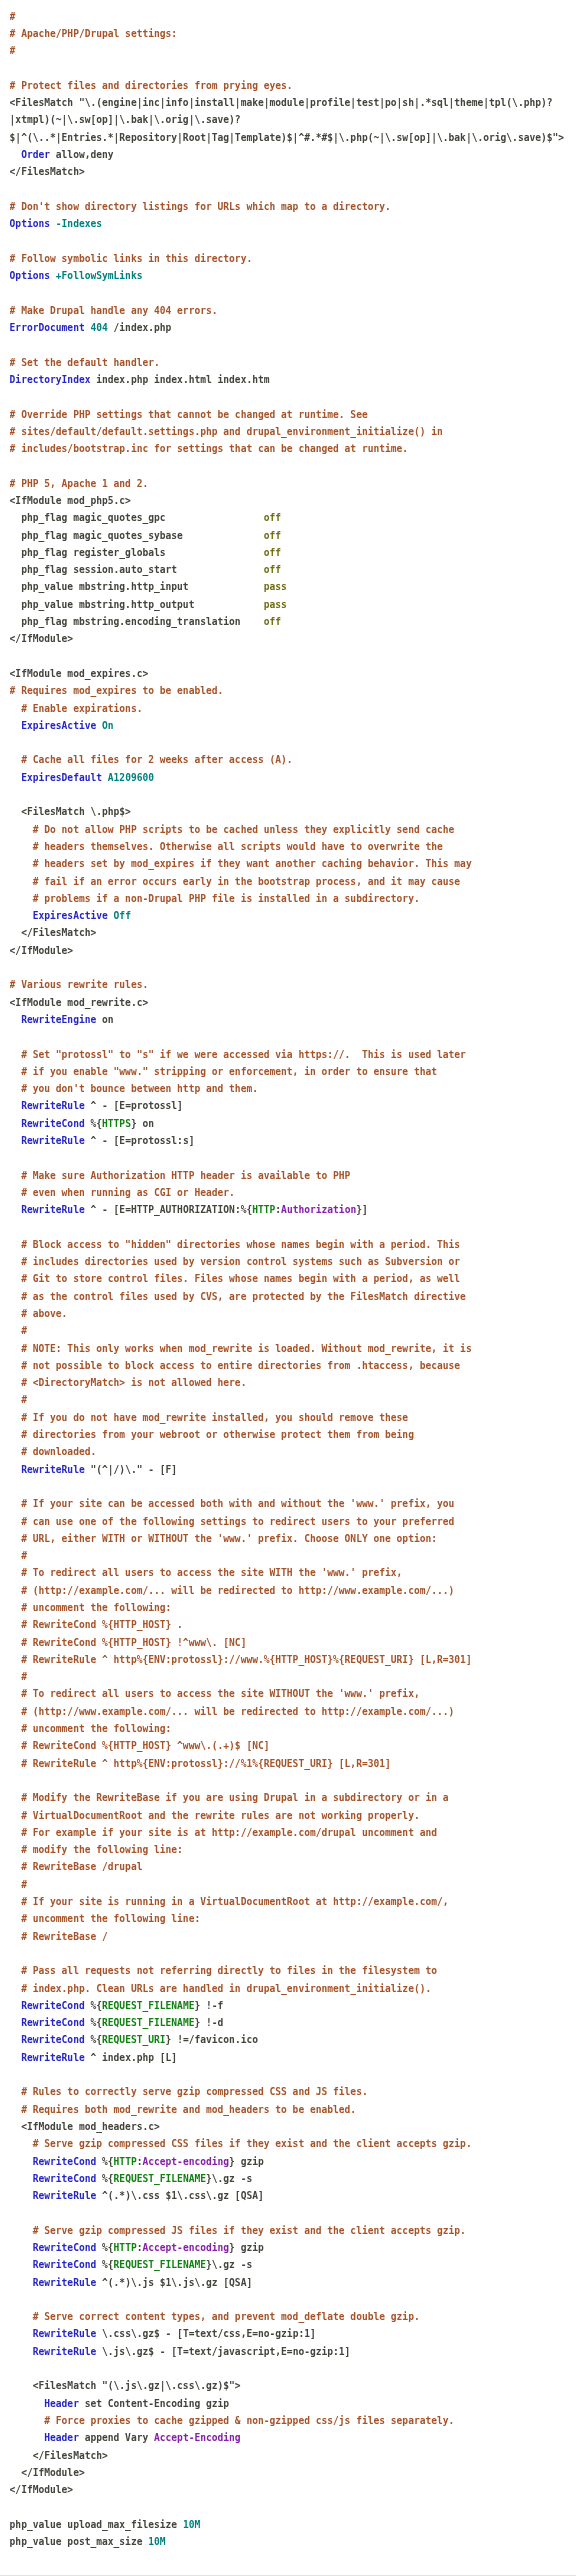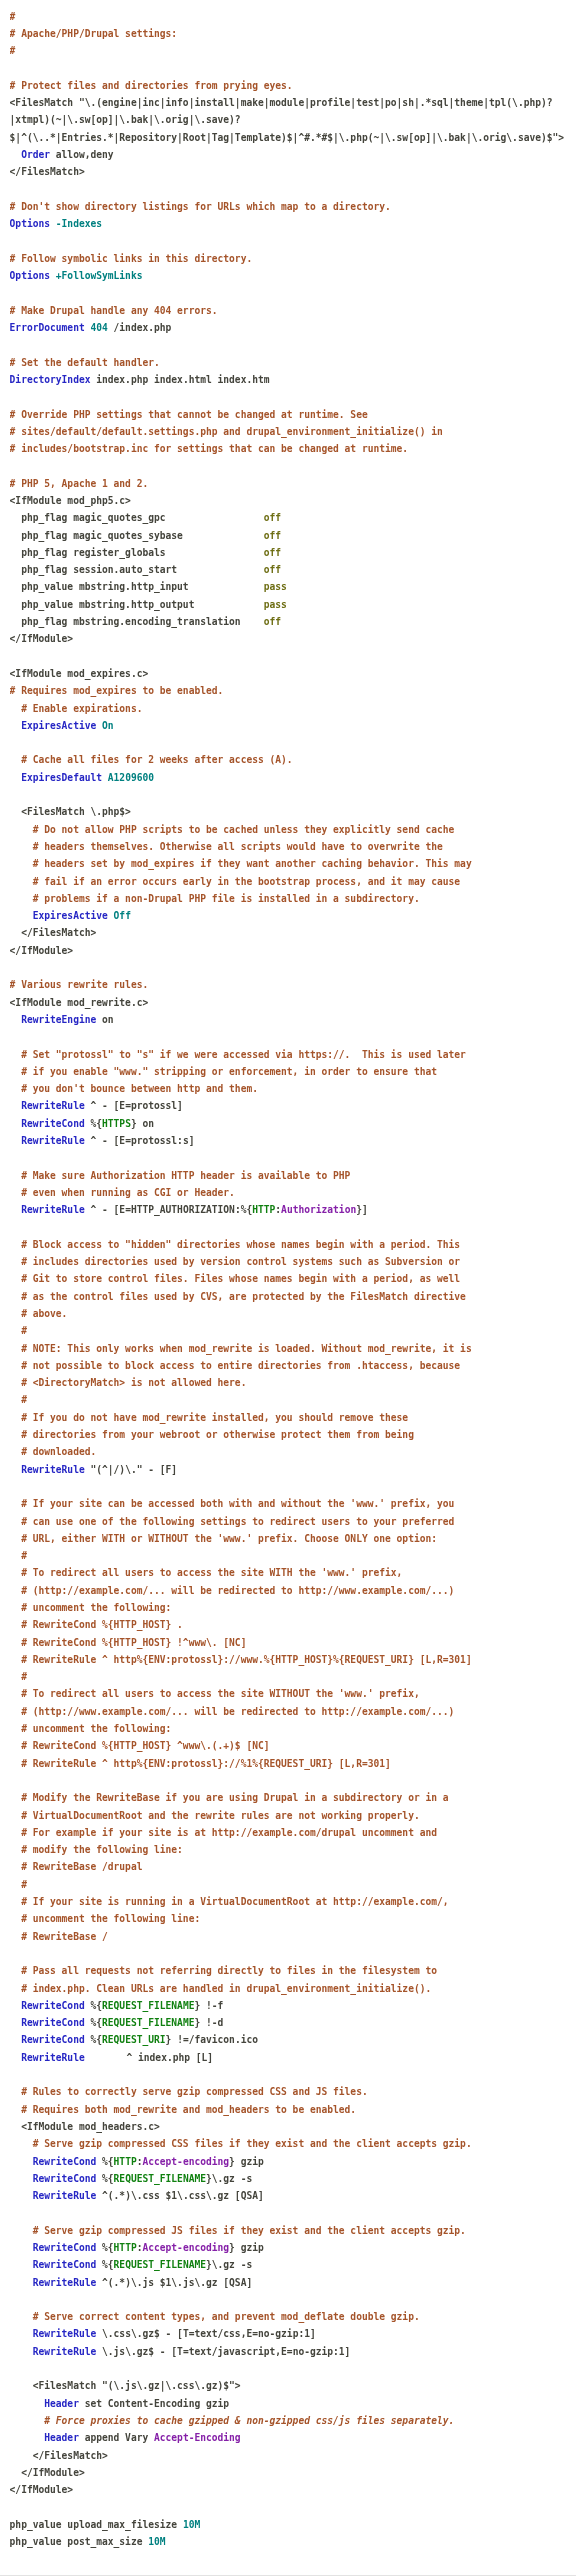--- a/index.html
+++ b/index.html
@@ -142,42 +142,42 @@
     <div class="line"><span style="color: rgb(165, 84, 42);">  #</span></div>
     <div class="line"><span style="color: rgb(165, 84, 42);">  # If your site is running in a VirtualDocumentRoot at http://example.com/,</span></div>
     <div class="line"><span style="color: rgb(165, 84, 42);">  # uncomment the following line:</span></div>
     <div class="line"><span style="color: rgb(165, 84, 42);">  # RewriteBase /</span></div>
     <div class="line"></div>
     <div class="line"><span style="color: rgb(165, 84, 42);">  # Pass all requests not referring directly to files in the filesystem to</span></div>
     <div class="line"><span style="color: rgb(165, 84, 42);">  # index.php. Clean URLs are handled in drupal_environment_initialize().</span></div>
     <div class="line"><span style="color: rgb(68, 68, 60);">  </span><span style="color: rgb(38, 38, 196);">RewriteCond</span><span style="color: rgb(68, 68, 60);"> %{</span><span style="color: rgb(16, 128, 16);">REQUEST_FILENAME</span><span style="color: rgb(68, 68, 60);">} !-f</span></div>
     <div class="line"><span style="color: rgb(68, 68, 60);">  </span><span style="color: rgb(38, 38, 196);">RewriteCond</span><span style="color: rgb(68, 68, 60);"> %{</span><span style="color: rgb(16, 128, 16);">REQUEST_FILENAME</span><span style="color: rgb(68, 68, 60);">} !-d</span></div>
     <div class="line"><span style="color: rgb(68, 68, 60);">  </span><span style="color: rgb(38, 38, 196);">RewriteCond</span><span style="color: rgb(68, 68, 60);"> %{</span><span style="color: rgb(16, 128, 16);">REQUEST_URI</span><span style="color: rgb(68, 68, 60);">} !=/favicon.ico</span></div>
-    <div class="line"><span style="color: rgb(68, 68, 60);">  </span><span style="color: rgb(38, 38, 196);">RewriteRule</span><span style="color: rgb(68, 68, 60); padding-left: 36px;"> ^ index.php [L]</span></div>
+    <div class="line"><span style="color: rgb(68, 68, 60);">  </span><span style="color: rgb(38, 38, 196);">RewriteRule</span><span style="color: rgb(68, 68, 60);"> ^ index.php [L]</span></div>
     <div class="line"></div>
     <div class="line"><span style="color: rgb(165, 84, 42);">  # Rules to correctly serve gzip compressed CSS and JS files.</span></div>
     <div class="line"><span style="color: rgb(165, 84, 42);">  # Requires both mod_rewrite and mod_headers to be enabled.</span></div>
     <div class="line"><span style="color: rgb(68, 68, 60);">  &lt;IfModule mod_headers.c&gt;</span></div>
     <div class="line"><span style="color: rgb(165, 84, 42);">    # Serve gzip compressed CSS files if they exist and the client accepts gzip.</span></div>
     <div class="line"><span style="color: rgb(68, 68, 60);">    </span><span style="color: rgb(38, 38, 196);">RewriteCond</span><span style="color: rgb(68, 68, 60);"> %{</span><span style="color: rgb(16, 128, 16);">HTTP</span><span style="color: rgb(68, 68, 60);">:</span><span style="color: rgb(133, 32, 168);">Accept-encoding</span><span style="color: rgb(68, 68, 60);">} gzip</span></div>
     <div class="line"><span style="color: rgb(68, 68, 60);">    </span><span style="color: rgb(38, 38, 196);">RewriteCond</span><span style="color: rgb(68, 68, 60);"> %{</span><span style="color: rgb(16, 128, 16);">REQUEST_FILENAME</span><span style="color: rgb(68, 68, 60);">}\.gz -s</span></div>
     <div class="line"><span style="color: rgb(68, 68, 60);">    </span><span style="color: rgb(38, 38, 196);">RewriteRule</span><span style="color: rgb(68, 68, 60);"> ^(.*)\.css $1\.css\.gz [QSA]</span></div>
     <div class="line"></div>
     <div class="line"><span style="color: rgb(165, 84, 42);">    # Serve gzip compressed JS files if they exist and the client accepts gzip.</span></div>
     <div class="line"><span style="color: rgb(68, 68, 60);">    </span><span style="color: rgb(38, 38, 196);">RewriteCond</span><span style="color: rgb(68, 68, 60);"> %{</span><span style="color: rgb(16, 128, 16);">HTTP</span><span style="color: rgb(68, 68, 60);">:</span><span style="color: rgb(133, 32, 168);">Accept-encoding</span><span style="color: rgb(68, 68, 60);">} gzip</span></div>
     <div class="line"><span style="color: rgb(68, 68, 60);">    </span><span style="color: rgb(38, 38, 196);">RewriteCond</span><span style="color: rgb(68, 68, 60);"> %{</span><span style="color: rgb(16, 128, 16);">REQUEST_FILENAME</span><span style="color: rgb(68, 68, 60);">}\.gz -s</span></div>
     <div class="line"><span style="color: rgb(68, 68, 60);">    </span><span style="color: rgb(38, 38, 196);">RewriteRule</span><span style="color: rgb(68, 68, 60);"> ^(.*)\.js $1\.js\.gz [QSA]</span></div>
     <div class="line"></div>
     <div class="line"><span style="color: rgb(165, 84, 42);">    # Serve correct content types, and prevent mod_deflate double gzip.</span></div>
     <div class="line"><span style="color: rgb(68, 68, 60);">    </span><span style="color: rgb(38, 38, 196);">RewriteRule</span><span style="color: rgb(68, 68, 60);"> \.css\.gz$ - [T=text/css,E=no-gzip:1]</span></div>
     <div class="line"><span style="color: rgb(68, 68, 60);">    </span><span style="color: rgb(38, 38, 196);">RewriteRule</span><span style="color: rgb(68, 68, 60);"> \.js\.gz$ - [T=text/javascript,E=no-gzip:1]</span></div>
     <div class="line"></div>
     <div class="line"><span style="color: rgb(68, 68, 60);">    &lt;FilesMatch "(\.js\.gz|\.css\.gz)$"&gt;</span></div>
     <div class="line"><span style="color: rgb(68, 68, 60);">      </span><span style="color: rgb(38, 38, 196);">Header</span><span style="color: rgb(68, 68, 60); text-align: center;"> set Content-Encoding gzip</span></div>
-    <div class="line"><span style="color: rgb(165, 84, 42); font-style: italic;">      # Force proxies to cache gzipped &amp; non-gzipped css/js files separately.</span></div>
+    <div class="line"><span style="color: rgb(165, 84, 42);">      # Force proxies to cache gzipped &amp; non-gzipped css/js files separately.</span></div>
     <div class="line"><span style="color: rgb(68, 68, 60);">      </span><span style="color: rgb(38, 38, 196);">Header</span><span style="color: rgb(68, 68, 60);"> append Vary </span><span style="color: rgb(133, 32, 168);">Accept-Encoding</span></div>
     <div class="line"><span style="color: rgb(68, 68, 60);">    &lt;/FilesMatch&gt;</span></div>
     <div class="line"><span style="color: rgb(68, 68, 60);">  &lt;/IfModule&gt;</span></div>
     <div class="line"><span style="color: rgb(68, 68, 60);">&lt;/IfModule&gt;</span></div>
     <div class="line"></div>
     <div class="line"><span style="color: rgb(68, 68, 60);">php_value upload_max_filesize </span><span style="color: rgb(0, 128, 128);">10M</span></div>
     <div class="line"><span style="color: rgb(68, 68, 60);">php_value post_max_size </span><span style="color: rgb(0, 128, 128);">10M</span></div>
   </div>
 
 

